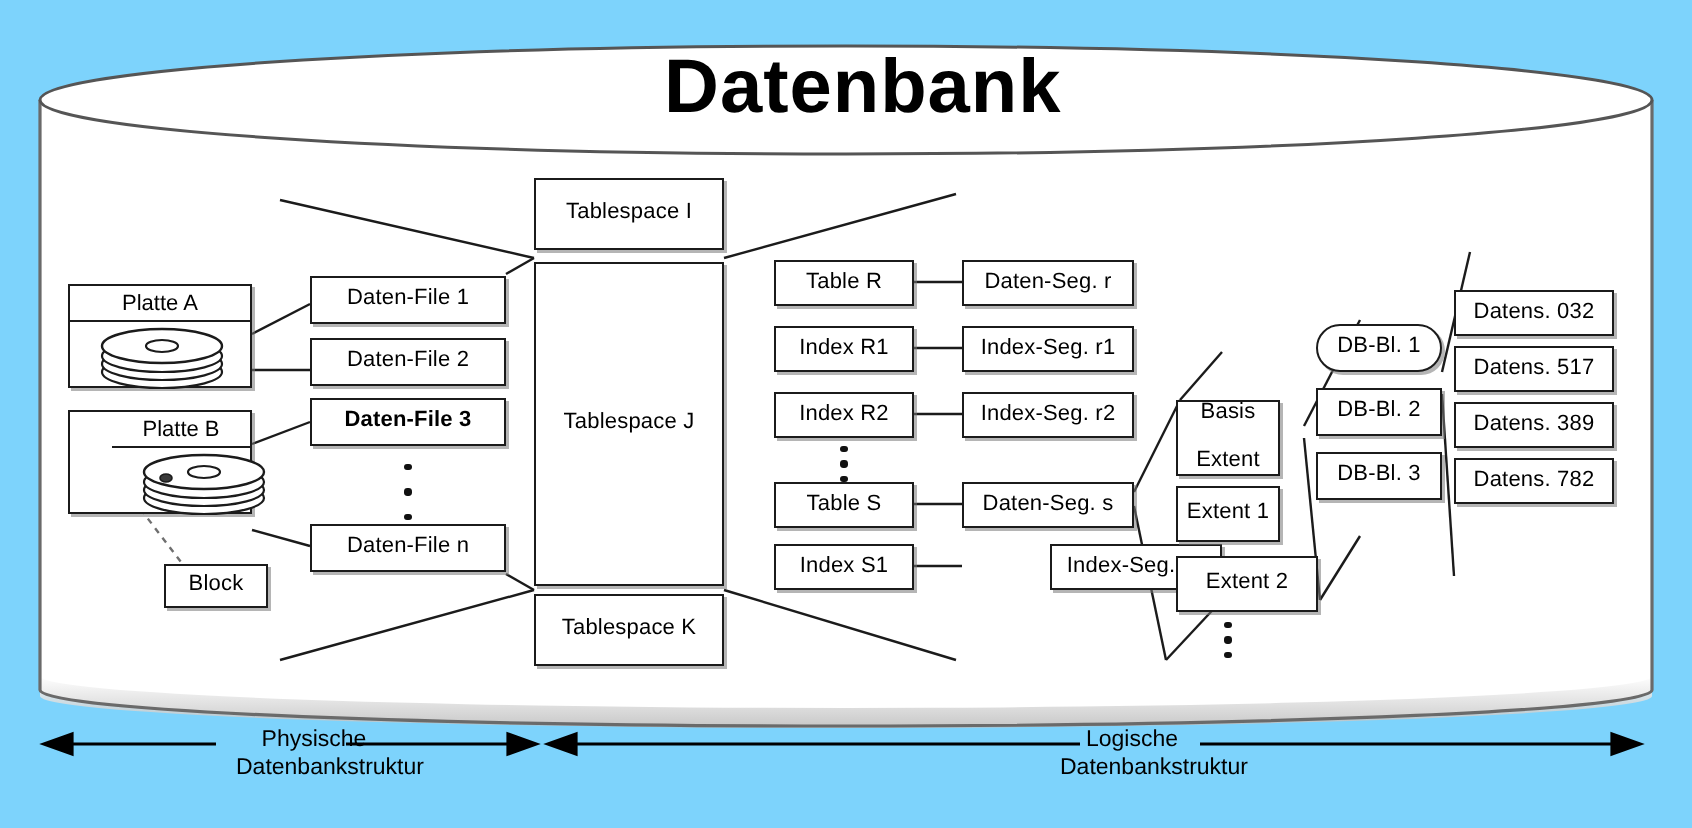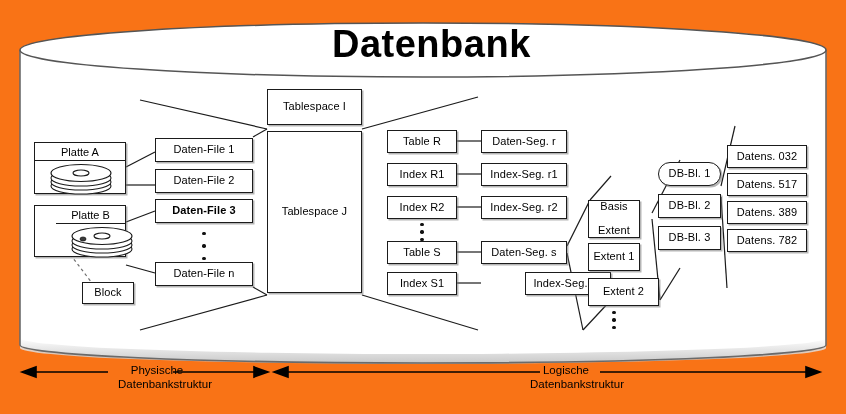--- a/index.html
+++ b/index.html
@@ -1,18 +1,18 @@
 <!DOCTYPE html>
 <html><head>
 <meta charset="utf-8">
 <style>
   html,body{margin:0;padding:0;background:#ffffff;}
   body{width:846px;height:414px;position:relative;overflow:hidden;
        font-family:"Liberation Sans","DejaVu Sans",sans-serif;color:#000;}
-  #stage{position:absolute;left:0;top:0;width:846px;height:414px;background:#f97316;}
+  #stage{position:absolute;left:0;top:0;width:846px;height:414px;background:#7dd3fc;}
   #bgsvg{position:absolute;left:0;top:0;width:846px;height:414px;}
   .box{position:absolute;box-sizing:border-box;border:1.3px solid #1b1b1b;background:#ffffff;
        display:flex;align-items:center;justify-content:center;text-align:center;
        font-size:11px;line-height:1.05;letter-spacing:.1px;
        box-shadow:1.5px 1.5px 0 rgba(120,120,120,.55);}
   .box.two{flex-direction:column;}
   .disk{position:absolute;box-sizing:border-box;border:1.3px solid #1b1b1b;background:#fff;
         box-shadow:1.5px 1.5px 0 rgba(120,120,120,.55);}
   .disk .cap{height:17px;border-bottom:1.3px solid #1b1b1b;display:flex;align-items:center;
              justify-content:center;font-size:11px;}
@@ -145,20 +145,21 @@
   <div class="box" style="left:155px;top:199px;width:98px;height:24px;font-weight:bold;">Daten-File 3</div>
   <div class="vdots" style="left:200px;top:232px;width:8px;height:28px;">
       <i></i>
       <i></i>
       <i></i>
     </div>
   <div class="box" style="left:155px;top:262px;width:98px;height:24px;">Daten-File n</div>
 
   <div class="box" style="left:267px;top:89px;width:95px;height:36px;">Tablespace I</div>
   <div class="box" style="left:267px;top:131px;width:95px;height:162px;">Tablespace J</div>
+  <div class="box" style="left:267px;top:297px;width:95px;height:36px;">Tablespace K</div>
 
   <div class="box" style="left:387px;top:130px;width:70px;height:23px;">Table R</div>
   <div class="box" style="left:387px;top:163px;width:70px;height:23px;">Index R1</div>
   <div class="box" style="left:387px;top:196px;width:70px;height:23px;">Index R2</div>
   <div class="vdots" style="left:418px;top:223px;width:8px;height:18px;">
       <i></i>
       <i></i>
       <i></i>
     </div>
   <div class="box" style="left:387px;top:241px;width:70px;height:23px;">Table S</div>

